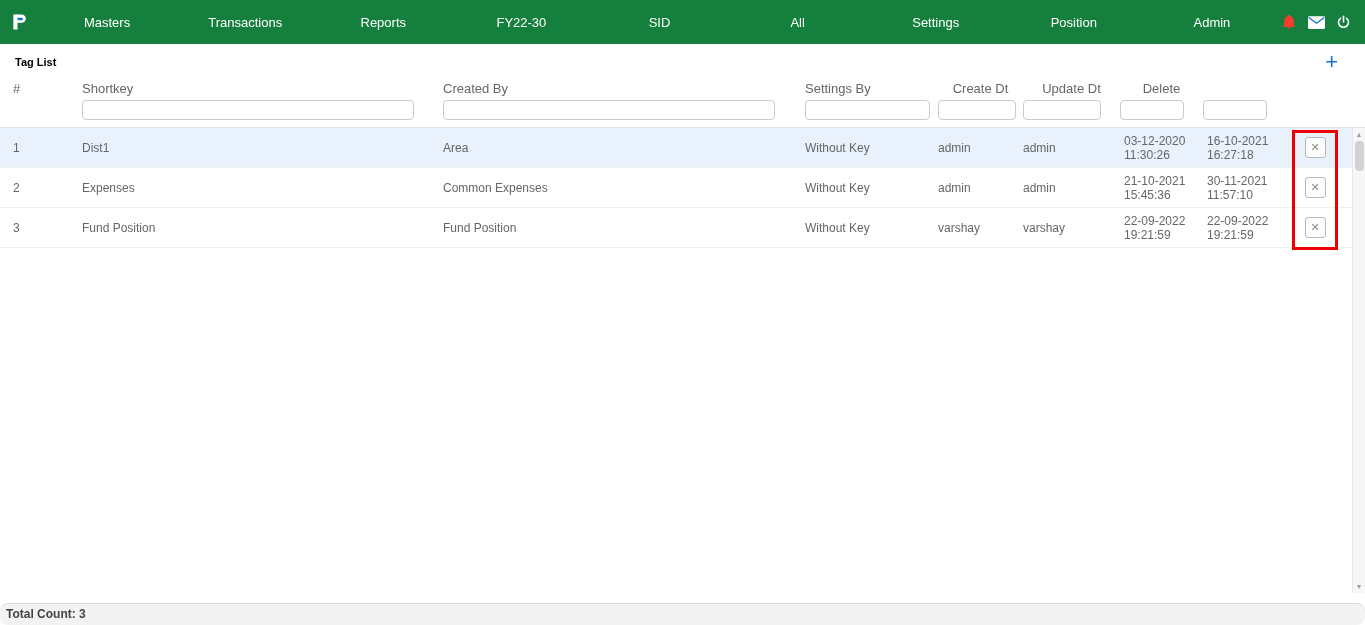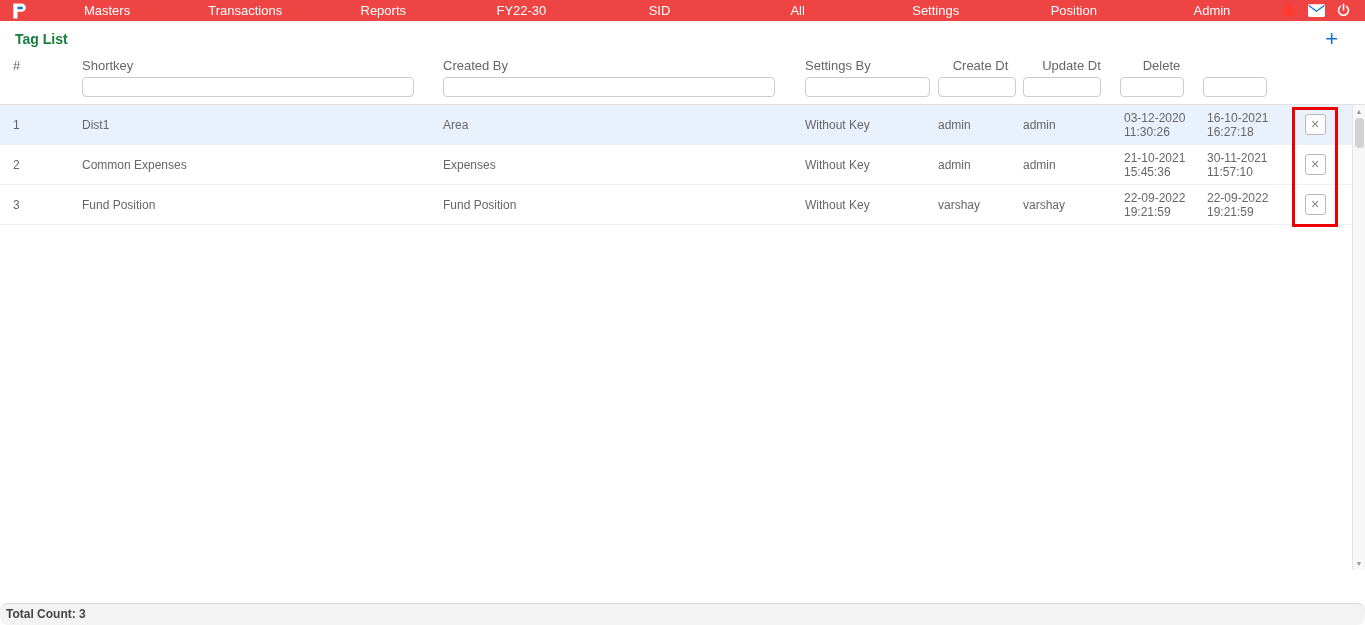--- a/index.html
+++ b/index.html
@@ -6,38 +6,38 @@
   html, body { margin: 0; padding: 0; }
   body {
     width: 1365px; height: 625px; overflow: hidden;
     font-family: "Liberation Sans", sans-serif;
     background: #ffffff; color: #333;
     display: flex; flex-direction: column;
   }
 
   
   .topnav {
-    height: 21px; background: #ef4444; display: flex; align-items: center;
+    height: 44px; background: #15803d; display: flex; align-items: center;
     padding: 0 10px; flex: none;
   }
   .logo { width: 28px; display: flex; align-items: center; cursor: pointer; }
   .nav-items { flex: 1; display: flex; align-items: center; }
   .nav-items a {
     flex: 1; text-align: center; color: #fff; font-size: 13px;
     text-decoration: none; cursor: pointer; white-space: nowrap;
   }
   .nav-icons { display: flex; align-items: center; gap: 11px; padding-right: 4px; }
   .nav-icons .ic { display: flex; align-items: center; cursor: pointer; }
 
   
   .page-header {
     display: flex; justify-content: space-between; align-items: center;
     padding: 9px 15px 4px 15px; flex: none;
   }
-  .page-title { font-size: 14px; font-weight: bold; color: #15803d; }
+  .page-title { font-size: 11px; font-weight: bold; color: #000000; }
   .add-btn {
     background: none; border: none; color: #1273cc; font-size: 22px;
     line-height: 18px; cursor: pointer; padding: 0 12px; font-weight: 300;
   }
 
   
   .gridcols {
     display: grid;
     grid-template-columns: 69px 361px 362px 133px 85px 97px 83px 82px 60px;
     padding-left: 13px;
@@ -180,22 +180,22 @@
     <div class="c-udt">16-10-2021 16:27:18</div>
     <div class="c-del">
       <button class="del-btn">
         <span>✕</span>
       </button>
     </div>
   </div>
 
   <div class="gridcols row">
     <div>2</div>
+    <div>Expenses</div>
     <div>Common Expenses</div>
-    <div>Expenses</div>
     <div>Without Key</div>
     <div>admin</div>
     <div>admin</div>
     <div class="c-cdt">21-10-2021 15:45:36</div>
     <div class="c-udt">30-11-2021 11:57:10</div>
     <div class="c-del">
       <button class="del-btn">
         <span>✕</span>
       </button>
     </div>

